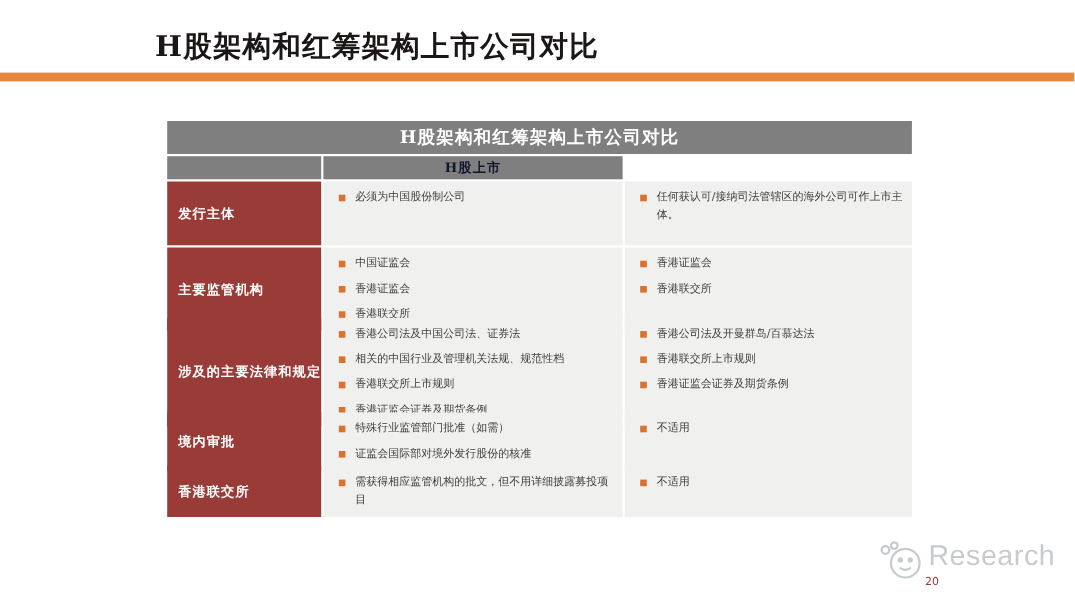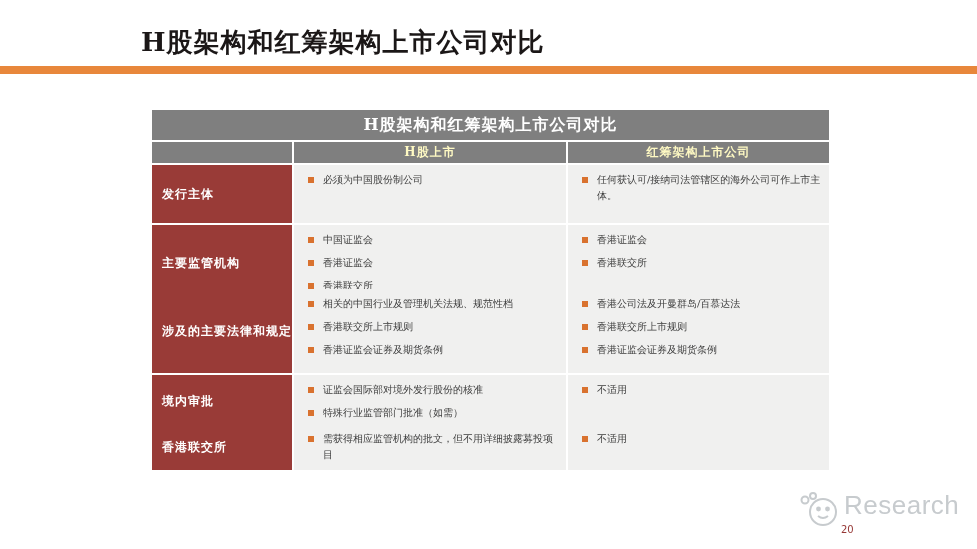--- a/index.html
+++ b/index.html
@@ -17,21 +17,21 @@
   }
   
   .cmp-table{position:absolute;left:152px;top:110px;width:677px;}
   .banner{
     height:30px;background:#7f7f7f;color:#ffffff;font-weight:bold;font-size:16px;
     display:flex;align-items:center;justify-content:center;letter-spacing:1px;
     margin-bottom:2px;
   }
   .grid-row{display:grid;grid-template-columns:140px 272px 261px;column-gap:2px;margin-bottom:2px;}
   .head-cell{
-    background:#7f7f7f;color:#fef9c3;font-weight:bold;font-size:12px;height:21px;
+    background:#7f7f7f;color:#0f172a;font-weight:bold;font-size:12px;height:21px;
     display:flex;align-items:center;justify-content:center;letter-spacing:1px;
   }
   .label-cell{
     background:#993B37;color:#ffffff;font-weight:bold;font-size:12px;
     display:flex;align-items:center;padding-left:10px;letter-spacing:1px;line-height:15px;text-align:right;
   }
   .body-cell{
     background:#F0F0EF;color:#3d3d3d;font-size:10px;
     padding:7px 8px 0 14px;box-sizing:border-box;
   }
@@ -57,21 +57,20 @@
 <div class="slide">
 
   <div class="page-title">H股架构和红筹架构上市公司对比</div>
   <div class="title-rule"></div>
 
   <div class="cmp-table">
     <div class="banner">H股架构和红筹架构上市公司对比</div>
     <div class="grid-row">
       <div class="head-cell"></div>
       <div class="head-cell">H股上市</div>
-      <div class="head-cell">红筹架构上市公司</div>
     </div>
     <div id="table-body">
         <div class="grid-row" style="height: 58px;">
           <div class="label-cell">发行主体</div>
           <div class="body-cell">
             <div class="bullet-line">
               <span class="sq"></span>
               <span class="bt">必须为中国股份制公司</span>
             </div>
           </div>
@@ -107,20 +106,24 @@
               <span class="sq"></span>
               <span class="bt">香港联交所</span>
             </div>
           </div>
         </div>
         <div class="grid-row" style="height: 84px;">
           <div class="label-cell">涉及的主要法律和规定</div>
           <div class="body-cell">
             <div class="bullet-line">
               <span class="sq"></span>
+              <span class="bt">香港公司法及中国公司法、证券法</span>
+            </div>
+            <div class="bullet-line">
+              <span class="sq"></span>
               <span class="bt">相关的中国行业及管理机关法规、规范性档</span>
             </div>
             <div class="bullet-line">
               <span class="sq"></span>
               <span class="bt">香港联交所上市规则</span>
             </div>
             <div class="bullet-line">
               <span class="sq"></span>
               <span class="bt">香港证监会证券及期货条例</span>
             </div>
@@ -138,25 +141,25 @@
               <span class="sq"></span>
               <span class="bt">香港证监会证券及期货条例</span>
             </div>
           </div>
         </div>
         <div class="grid-row" style="height: 47px;">
           <div class="label-cell">境内审批</div>
           <div class="body-cell">
             <div class="bullet-line">
               <span class="sq"></span>
+              <span class="bt">特殊行业监管部门批准（如需）</span>
+            </div>
+            <div class="bullet-line">
+              <span class="sq"></span>
               <span class="bt">证监会国际部对境外发行股份的核准</span>
-            </div>
-            <div class="bullet-line">
-              <span class="sq"></span>
-              <span class="bt">特殊行业监管部门批准（如需）</span>
             </div>
           </div>
           <div class="body-cell">
             <div class="bullet-line">
               <span class="sq"></span>
               <span class="bt">不适用</span>
             </div>
           </div>
         </div>
         <div class="grid-row" style="height: 44px;">

